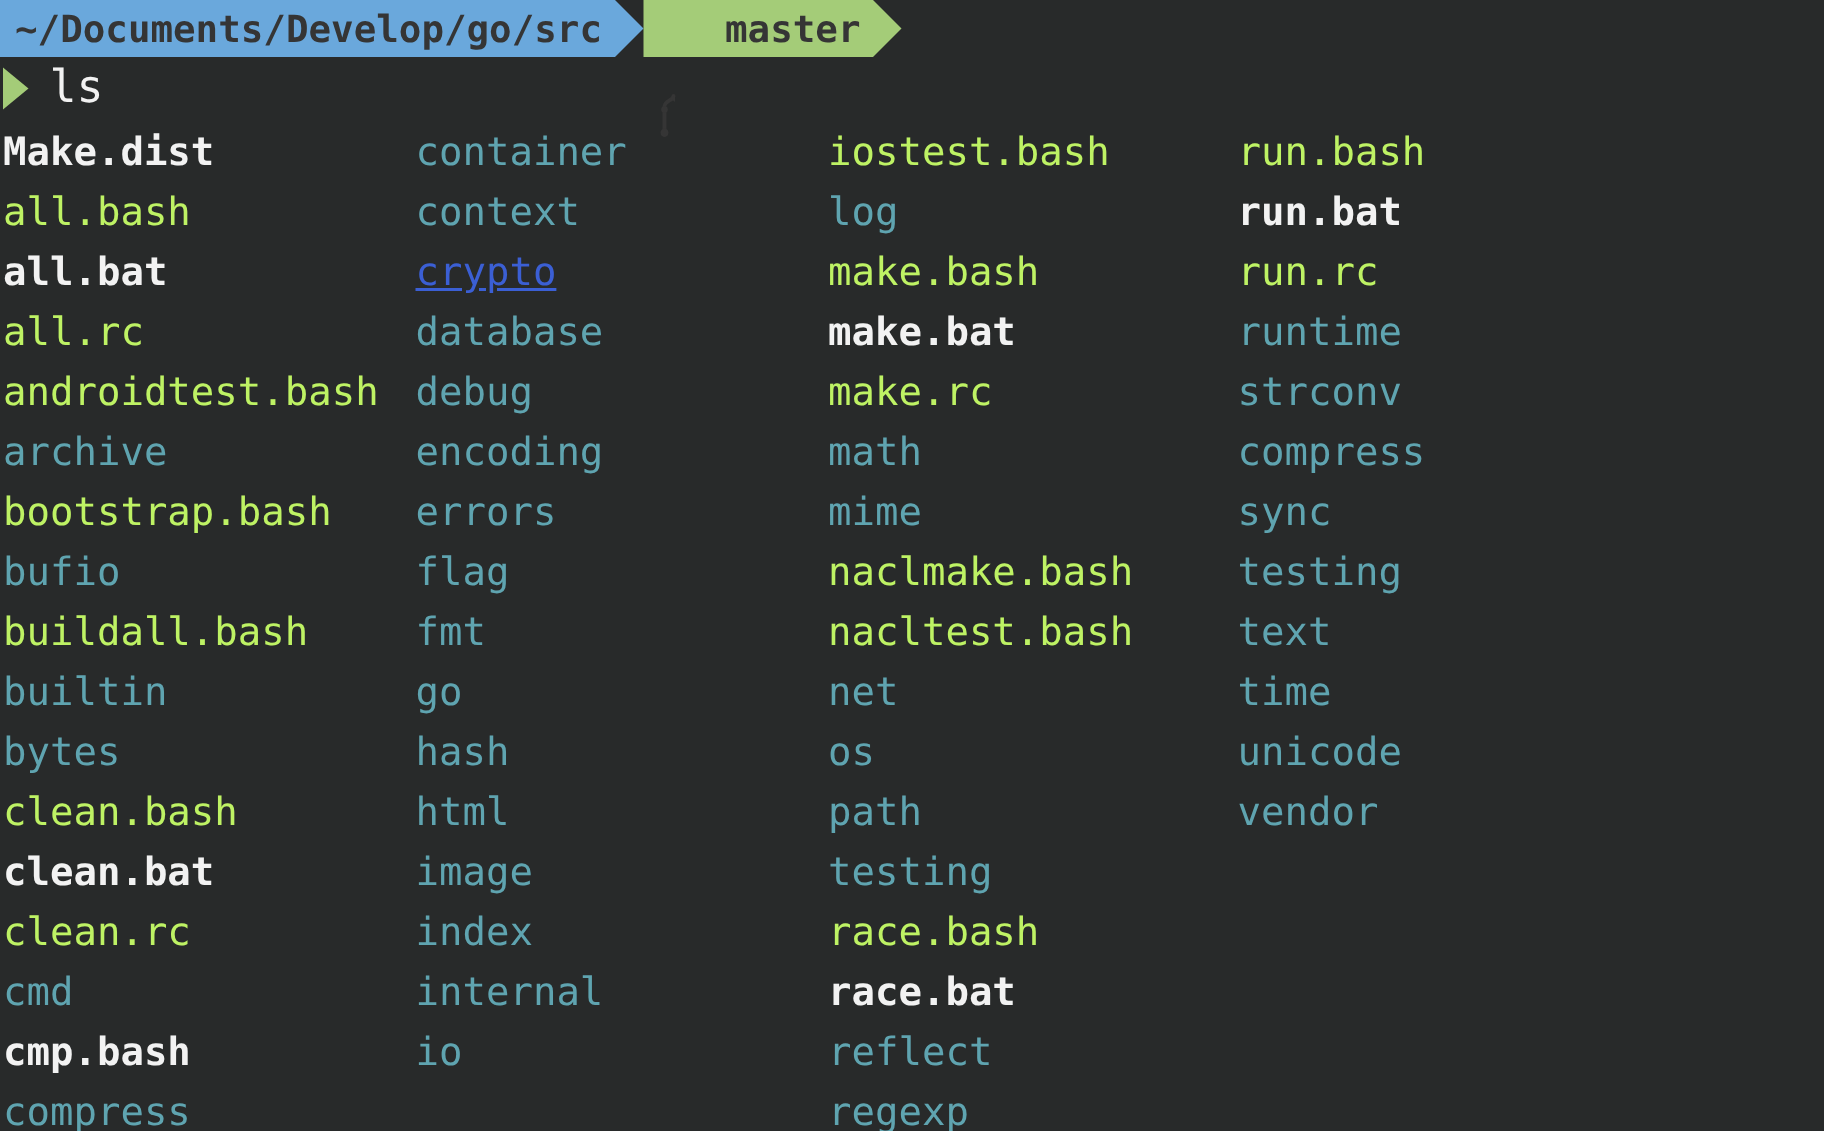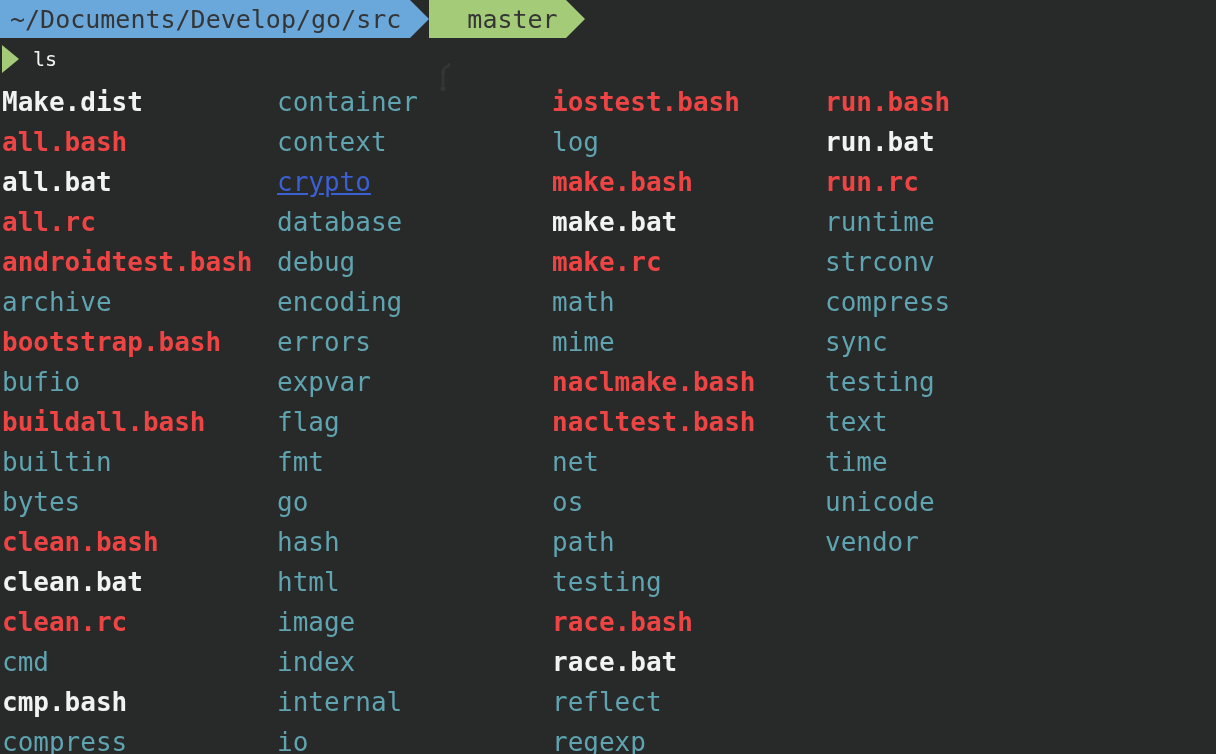--- a/index.html
+++ b/index.html
@@ -13,20 +13,21 @@
     overflow: hidden;
     font-family: "DejaVu Sans Mono", "Liberation Mono", monospace;
   }
 
   
   #promptbar {
     display: flex;
     align-items: stretch;
     height: 38px;
     width: 1056px;
+    font-weight: bold;
   }
   .seg {
     display: flex;
     align-items: center;
     height: 38px;
     font-size: 25px;
     letter-spacing: 0px;
     white-space: pre;
   }
   .seg-path {
@@ -39,21 +40,21 @@
     height: 0;
     border-top: 19px solid transparent;
     border-bottom: 19px solid transparent;
     border-left: 19px solid #6aa8dc;
     flex: 0 0 auto;
   }
   .seg-git {
     background: #a4cc78;
     color: #353535;
     padding: 0 8px 0 8px;
-    gap: 10px;
+    gap: 26px;
   }
   .arrow-green {
     width: 0;
     height: 0;
     border-top: 19px solid transparent;
     border-bottom: 19px solid transparent;
     border-left: 19px solid #a4cc78;
     flex: 0 0 auto;
   }
   .git-glyph {
@@ -76,21 +77,21 @@
     width: 0;
     height: 0;
     border-top: 14px solid transparent;
     border-bottom: 14px solid transparent;
     border-left: 17px solid #a4cc78;
     margin-right: 14px;
     flex: 0 0 auto;
   }
   .cmd-text {
     color: #f2f2f2;
-    font-size: 20px;
+    font-size: 30px;
     line-height: 30px;
     white-space: pre;
   }
 
   
   #ls-output {
     display: flex;
     padding-left: 2px;
     margin-top: 2px;
   }
@@ -104,21 +105,21 @@
   .ls-col.c2 { width: 273px; }
   .ls-col.c3 { width: 380px; }
 
   .ls-item {
     font-size: 26px;
     line-height: 40px;
     height: 40px;
     white-space: pre;
   }
   .t-file  { color: #f2f2f2; font-weight: bold; }
-  .t-exec  { color: #ef4444; font-weight: bold; }
+  .t-exec  { color: #bef264; font-weight: normal; }
   .t-dir   { color: #5fa4b0; font-weight: normal; }
   .t-link  { color: #3b5fd4; font-weight: normal; text-decoration: underline; }
 </style>
 </head>
 <body>
 
 <div id="terminal">
 
   <div id="promptbar">
     <div class="seg seg-path">
@@ -165,21 +166,20 @@
         <div class="ls-item t-dir">compress</div>
       </div>
     <div class="ls-col c1">
         <div class="ls-item t-dir">container</div>
         <div class="ls-item t-dir">context</div>
         <div class="ls-item t-link">crypto</div>
         <div class="ls-item t-dir">database</div>
         <div class="ls-item t-dir">debug</div>
         <div class="ls-item t-dir">encoding</div>
         <div class="ls-item t-dir">errors</div>
-        <div class="ls-item t-dir">expvar</div>
         <div class="ls-item t-dir">flag</div>
         <div class="ls-item t-dir">fmt</div>
         <div class="ls-item t-dir">go</div>
         <div class="ls-item t-dir">hash</div>
         <div class="ls-item t-dir">html</div>
         <div class="ls-item t-dir">image</div>
         <div class="ls-item t-dir">index</div>
         <div class="ls-item t-dir">internal</div>
         <div class="ls-item t-dir">io</div>
       </div>

